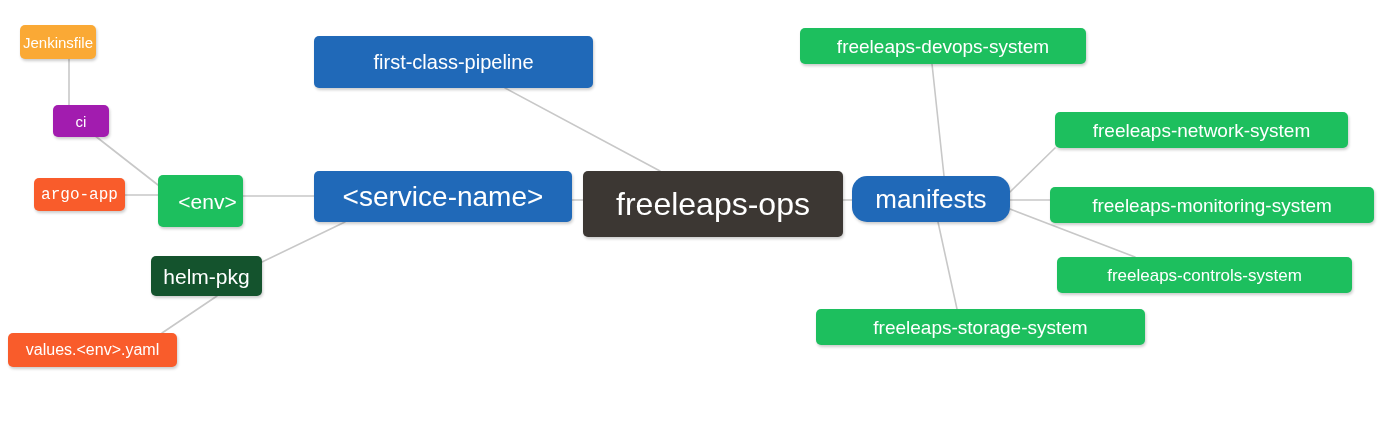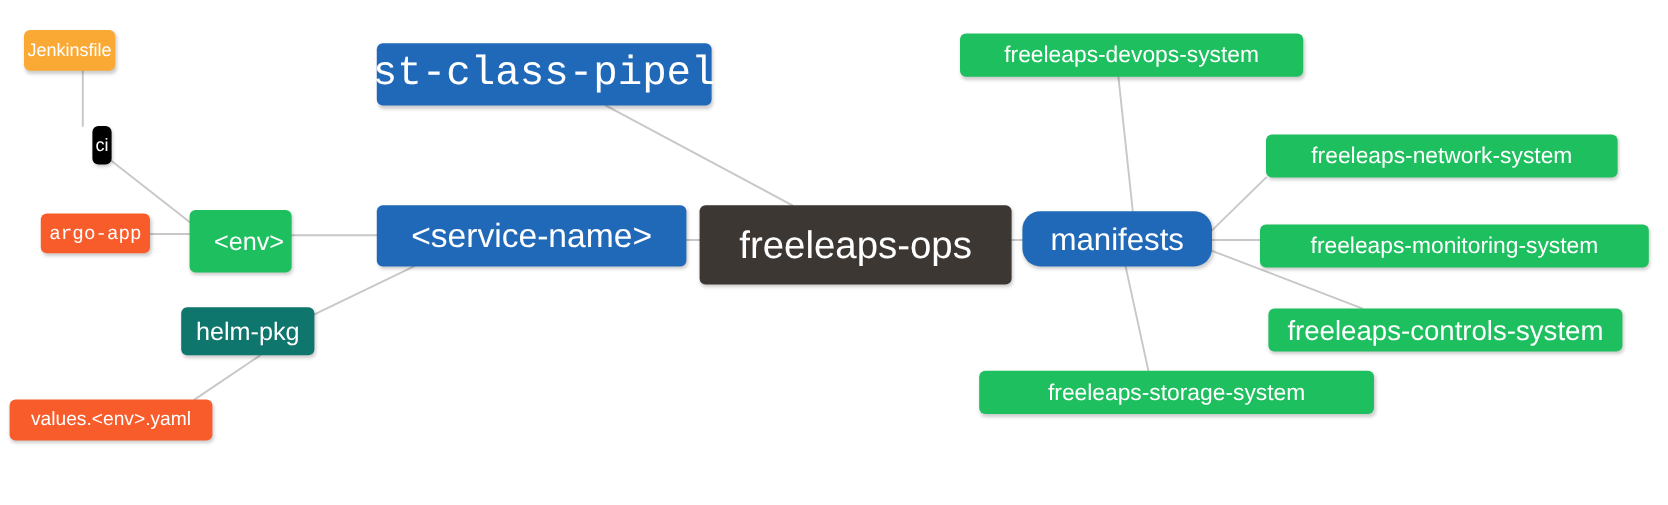--- a/index.html
+++ b/index.html
@@ -60,56 +60,56 @@
       <line x1="932" y1="64" x2="944" y2="176" stroke="#c8c8c8" stroke-width="1.6" stroke-linecap="round"></line>
       <line x1="1055" y1="148" x2="1010" y2="192" stroke="#c8c8c8" stroke-width="1.6" stroke-linecap="round"></line>
       <line x1="1050" y1="200" x2="1010" y2="200" stroke="#c8c8c8" stroke-width="1.6" stroke-linecap="round"></line>
       <line x1="1135" y1="257" x2="1010" y2="209" stroke="#c8c8c8" stroke-width="1.6" stroke-linecap="round"></line>
       <line x1="957" y1="309" x2="938" y2="222" stroke="#c8c8c8" stroke-width="1.6" stroke-linecap="round"></line>
     </svg>
   <div id="node-layer">
       <div class="node" style="left: 20px; top: 25px; width: 76px; height: 34px; background: rgb(250, 169, 53); font-size: 15px;">
         <span class="node-label">Jenkinsfile</span>
       </div>
-      <div class="node" style="left: 53px; top: 105px; width: 16px; height: 32px; background: #000000; font-size: 15px; margin-left: 24px;">
+      <div class="node" style="left: 53px; top: 105px; width: 56px; height: 32px; background: #a21caf; font-size: 15px;">
         <span class="node-label">ci</span>
       </div>
       <div class="node" style="left: 34px; top: 178px; width: 91px; height: 33px; background: rgb(249, 92, 43); font-size: 16px; font-family: Liberation Mono, monospace;">
         <span class="node-label">argo-app</span>
       </div>
       <div class="node" style="left: 158px; top: 175px; width: 85px; height: 52px; background: rgb(29, 191, 94); font-size: 21px; padding-left: 14px;">
         <span class="node-label">&lt;env&gt;</span>
       </div>
-      <div class="node" style="left: 151px; top: 256px; width: 111px; height: 40px; background: #0f766e; font-size: 21px;">
+      <div class="node" style="left: 151px; top: 256px; width: 111px; height: 40px; background: #14532d; font-size: 21px;">
         <span class="node-label">helm-pkg</span>
       </div>
       <div class="node" style="left: 8px; top: 333px; width: 169px; height: 34px; background: rgb(249, 92, 43); font-size: 16px;">
         <span class="node-label">values.&lt;env&gt;.yaml</span>
       </div>
-      <div class="node" style="left: 314px; top: 36px; width: 279px; height: 52px; background: rgb(32, 105, 184); font-size: 34px; font-family: Liberation Mono, monospace;">
+      <div class="node" style="left: 314px; top: 36px; width: 279px; height: 52px; background: rgb(32, 105, 184); font-size: 20px;">
         <span class="node-label">first-class-pipeline</span>
       </div>
       <div class="node" style="left: 314px; top: 171px; width: 258px; height: 51px; background: rgb(32, 105, 184); font-size: 28px;">
         <span class="node-label">&lt;service-name&gt;</span>
       </div>
       <div class="node" style="left: 583px; top: 171px; width: 260px; height: 66px; background: rgb(60, 55, 51); font-size: 32px;">
         <span class="node-label">freeleaps-ops</span>
       </div>
       <div class="node" style="left: 852px; top: 176px; width: 158px; height: 46px; background: rgb(32, 105, 184); font-size: 26px; border-radius: 15px;">
         <span class="node-label">manifests</span>
       </div>
       <div class="node" style="left: 800px; top: 28px; width: 286px; height: 36px; background: rgb(29, 191, 94); font-size: 19px;">
         <span class="node-label">freeleaps-devops-system</span>
       </div>
       <div class="node" style="left: 1055px; top: 112px; width: 293px; height: 36px; background: rgb(29, 191, 94); font-size: 19px; text-align: right;">
         <span class="node-label">freeleaps-network-system</span>
       </div>
       <div class="node" style="left: 1050px; top: 187px; width: 324px; height: 36px; background: rgb(29, 191, 94); font-size: 19px;">
         <span class="node-label">freeleaps-monitoring-system</span>
       </div>
-      <div class="node" style="left: 1057px; top: 257px; width: 295px; height: 36px; background: rgb(29, 191, 94); font-size: 23px; text-align: right;">
+      <div class="node" style="left: 1057px; top: 257px; width: 295px; height: 36px; background: rgb(29, 191, 94); font-size: 17px; text-align: right;">
         <span class="node-label">freeleaps-controls-system</span>
       </div>
       <div class="node" style="left: 816px; top: 309px; width: 329px; height: 36px; background: rgb(29, 191, 94); font-size: 19px;">
         <span class="node-label">freeleaps-storage-system</span>
       </div>
     </div>
 </div>
 
 </body></html>

